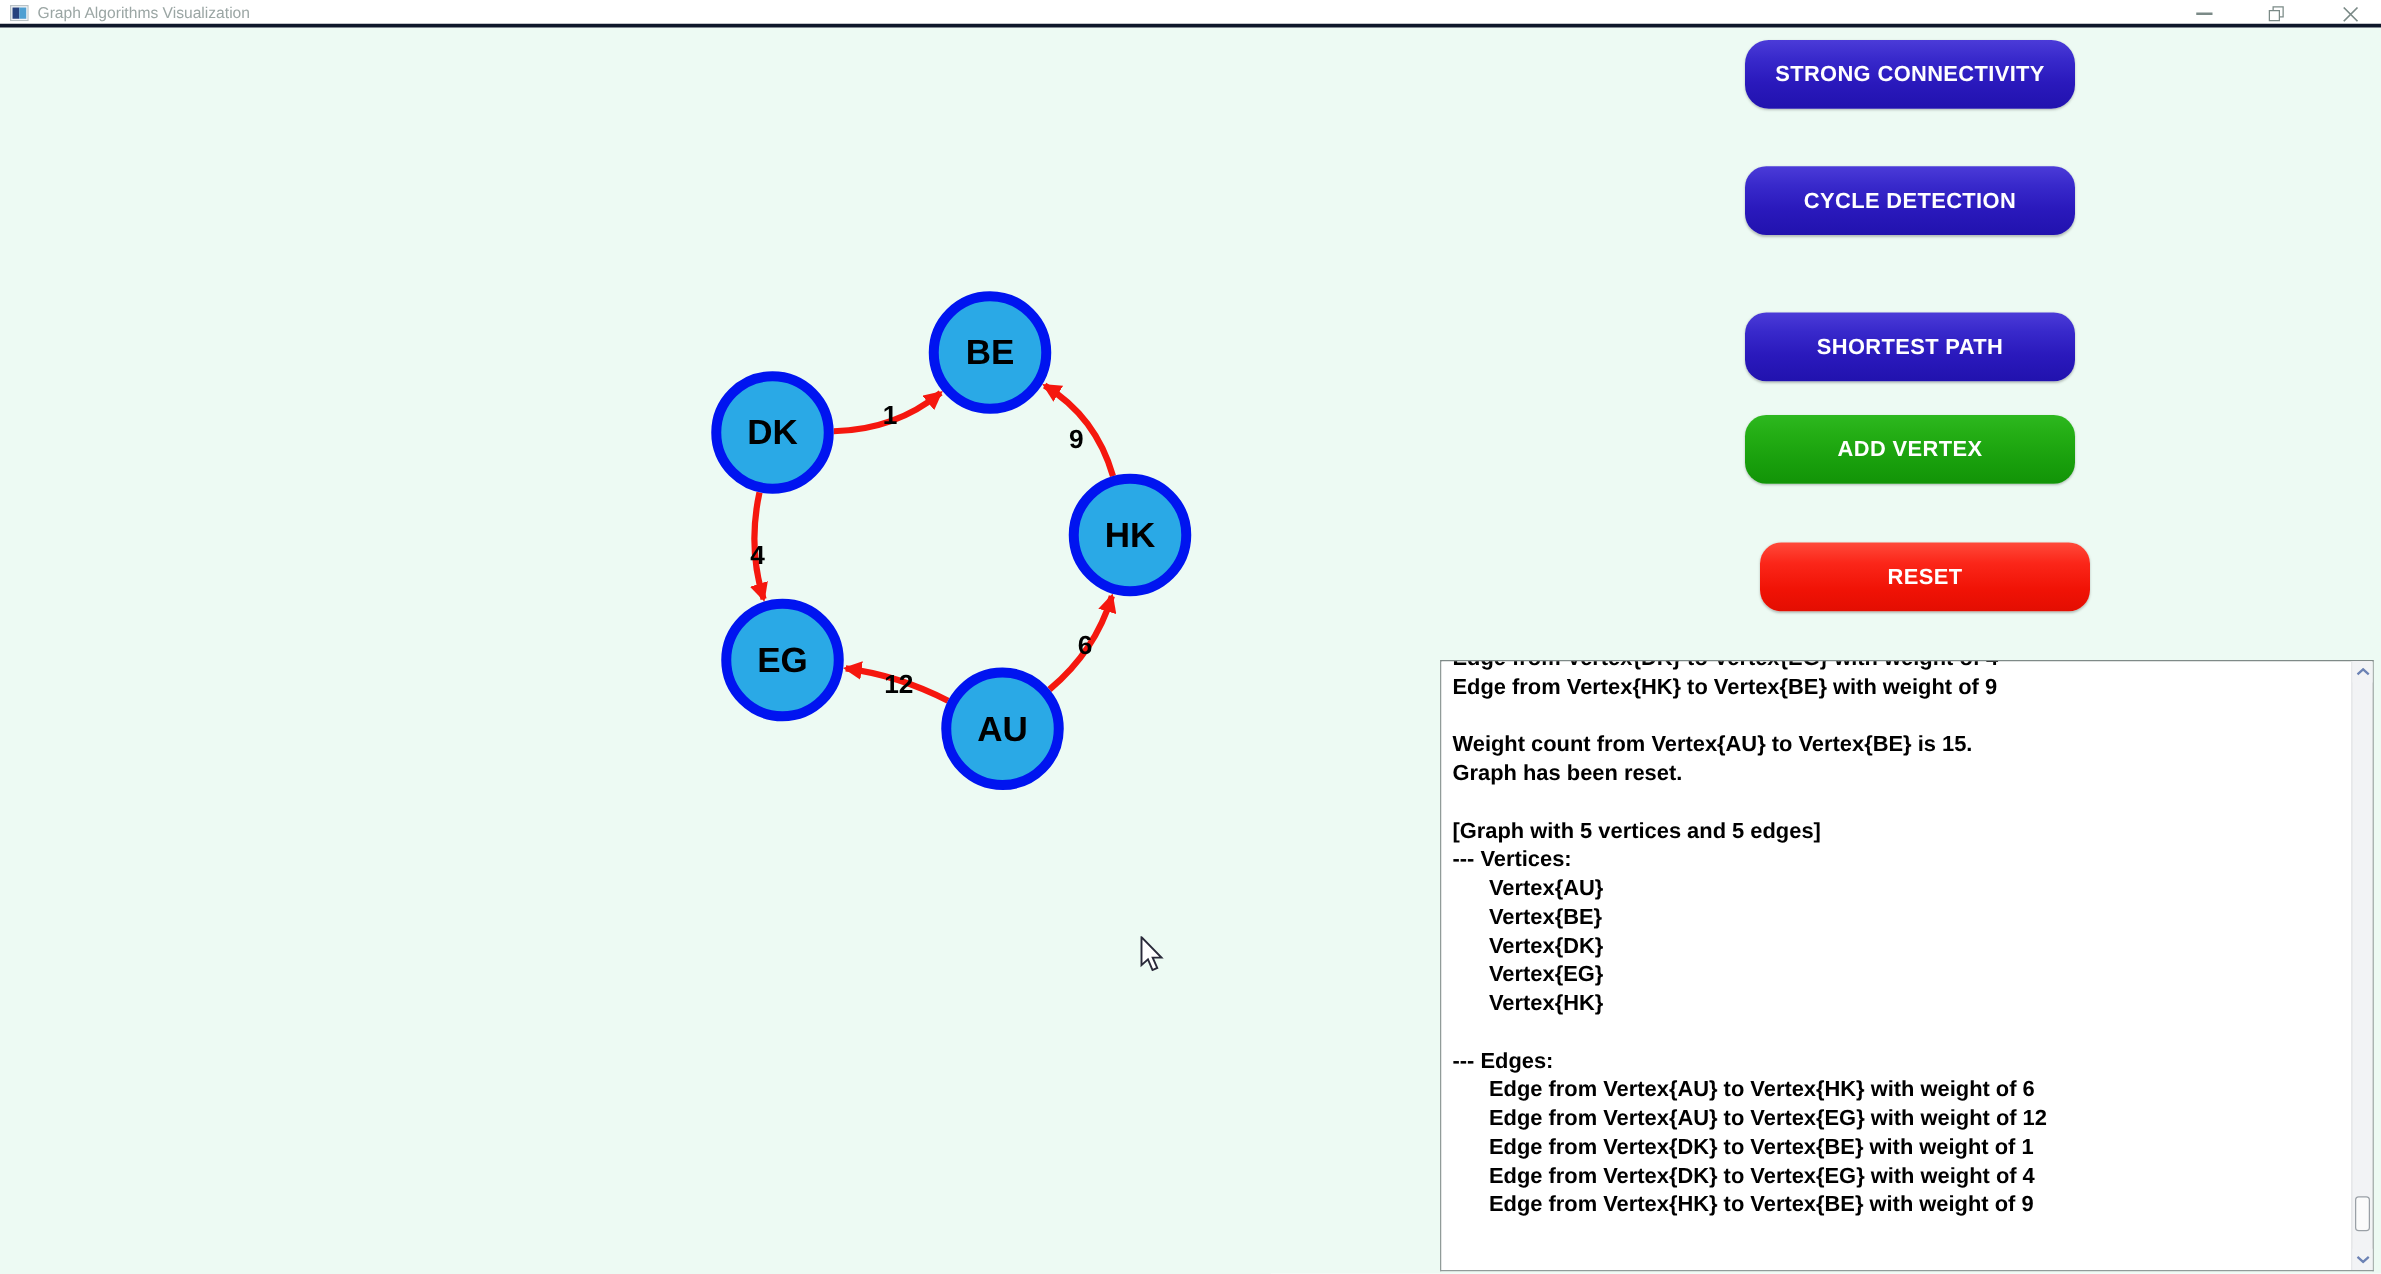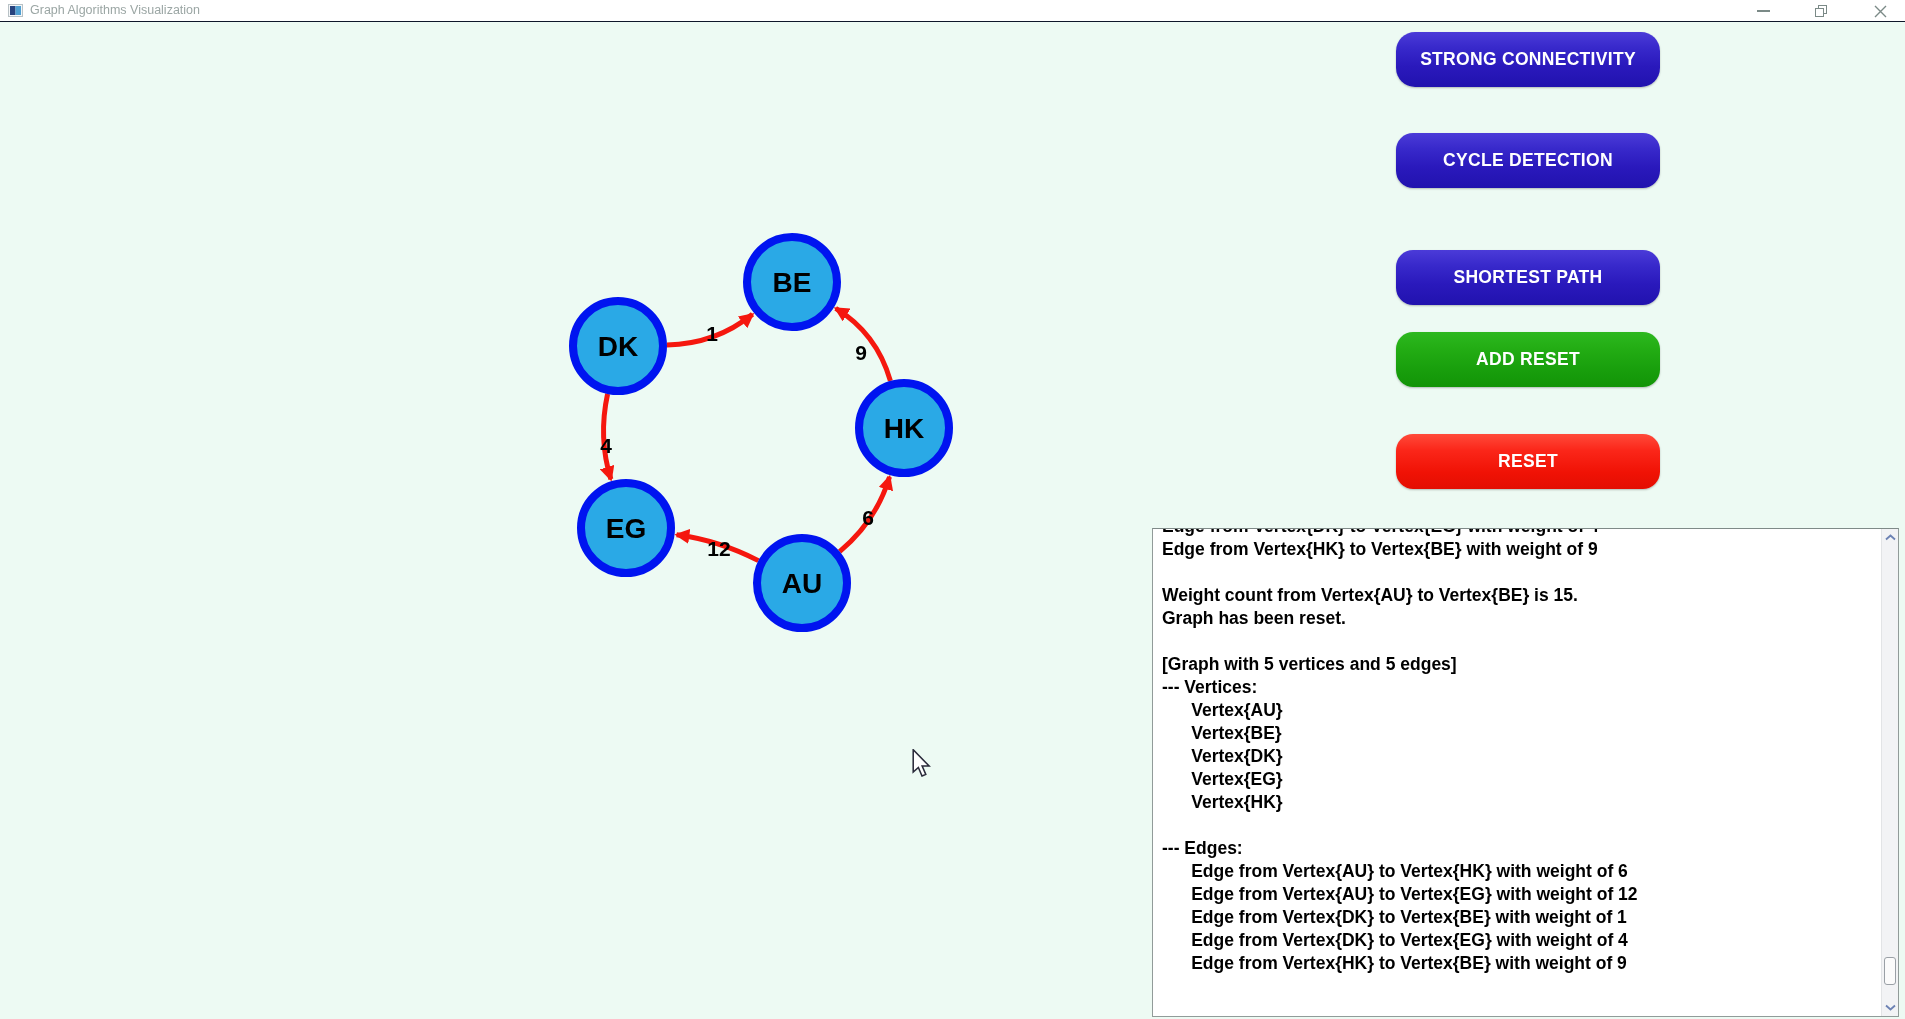--- a/index.html
+++ b/index.html
@@ -2,21 +2,21 @@
 <html><head>
 <meta charset="utf-8">
 <style>
   * { margin:0; padding:0; box-sizing:border-box; }
   html,body { width:1905px; height:1019px; overflow:hidden;
               font-family:"Liberation Sans", sans-serif; }
   #window { position:relative; width:1905px; height:1019px; background:#edfaf3; }
 
   
   #titlebar { position:absolute; left:0; top:0; width:1905px; height:22px;
-              background:#ffffff; border-bottom:1px solid #0f172a; }
+              background:#ffffff; border-bottom:3px solid #0f172a; }
   #app-icon { position:absolute; left:8px; top:4px; width:15px; height:13px; }
   #title-text { position:absolute; left:30px; top:3px; font-size:12.5px; color:#9ba6a4; }
   .winctl { position:absolute; top:0; width:46px; height:22px; display:flex;
             align-items:center; justify-content:center; cursor:default; }
   #btn-min { left:1740px; } #btn-max { left:1798px; } #btn-close { left:1857px; }
   #btn-min .bar { width:13px; height:1.5px; background:#7b8a87; }
   .restore-outer { position:relative; width:12px; height:12px; }
   .restore-back { position:absolute; left:3px; top:0; width:9px; height:9px; border:1.5px solid #7b8a87; }
   .restore-front { position:absolute; left:0; top:3px; width:9px; height:9px; border:1.5px solid #7b8a87; background:#ffffff; }
   #btn-close svg, #btn-min svg { display:block; }
@@ -27,21 +27,21 @@
                 font-family:"Liberation Sans", sans-serif;
                 font-size:17.5px; font-weight:bold; letter-spacing:0.3px;
                 cursor:pointer; box-shadow:0 1px 2px rgba(0,0,0,0.25); }
   .btn-blue  { background:linear-gradient(180deg,#4b3bd8 0%,#3829cb 28%,#2a19bc 62%,#2112ae 100%); }
   .btn-green { background:linear-gradient(180deg,#2db81f 0%,#23ad14 30%,#189e0c 70%,#129407 100%); }
   .btn-red   { background:linear-gradient(180deg,#ff4a3a 0%,#fb2619 30%,#f01205 70%,#e30e02 100%); }
   #btn-strong   { top:32px;border-radius:19px; }
   #btn-cycle    { top:133px; }
   #btn-shortest { top:250px; }
   #btn-addv     { top:332px; }
-  #btn-reset    { top:434px; }
+  #btn-reset    { top:434px;margin-left:12px; }
 
   
   #graph-svg { position:absolute; left:0; top:0; width:1905px; height:1019px; }
 
   
   #log-panel { position:absolute; left:1152px; top:528px; width:747px; height:489px;
                background:#ffffff; border:1px solid #919b99; border-top-color:#7f8a88;
                overflow:hidden; }
   #log-clip { position:absolute; left:0; top:0; right:17px; bottom:0; overflow:hidden; }
   #log-content { margin-top:-16px; padding:2px 0 0 9px;
@@ -121,21 +121,21 @@
       </g>
       <g>
       <circle cx="904" cy="428" r="45" fill="#2aa9e6" stroke="#0014f0" stroke-width="8"></circle>
       <text x="904" y="428" text-anchor="middle" dominant-baseline="central" font-family="Liberation Sans, sans-serif" font-size="28" font-weight="bold" fill="#000000">HK</text>
       </g>
     </svg>
 
   <button id="btn-strong" class="action-btn btn-blue">STRONG CONNECTIVITY</button>
   <button id="btn-cycle" class="action-btn btn-blue">CYCLE DETECTION</button>
   <button id="btn-shortest" class="action-btn btn-blue">SHORTEST PATH</button>
-  <button id="btn-addv" class="action-btn btn-green">ADD RESET</button>
+  <button id="btn-addv" class="action-btn btn-green">ADD VERTEX</button>
   <button id="btn-reset" class="action-btn btn-red">RESET</button>
 
   <div id="log-panel">
     <div id="log-clip">
       <div id="log-content">Edge from Vertex{DK} to Vertex{EG} with weight of 4
 Edge from Vertex{HK} to Vertex{BE} with weight of 9
 
 Weight count from Vertex{AU} to Vertex{BE} is 15.
 Graph has been reset.
 

